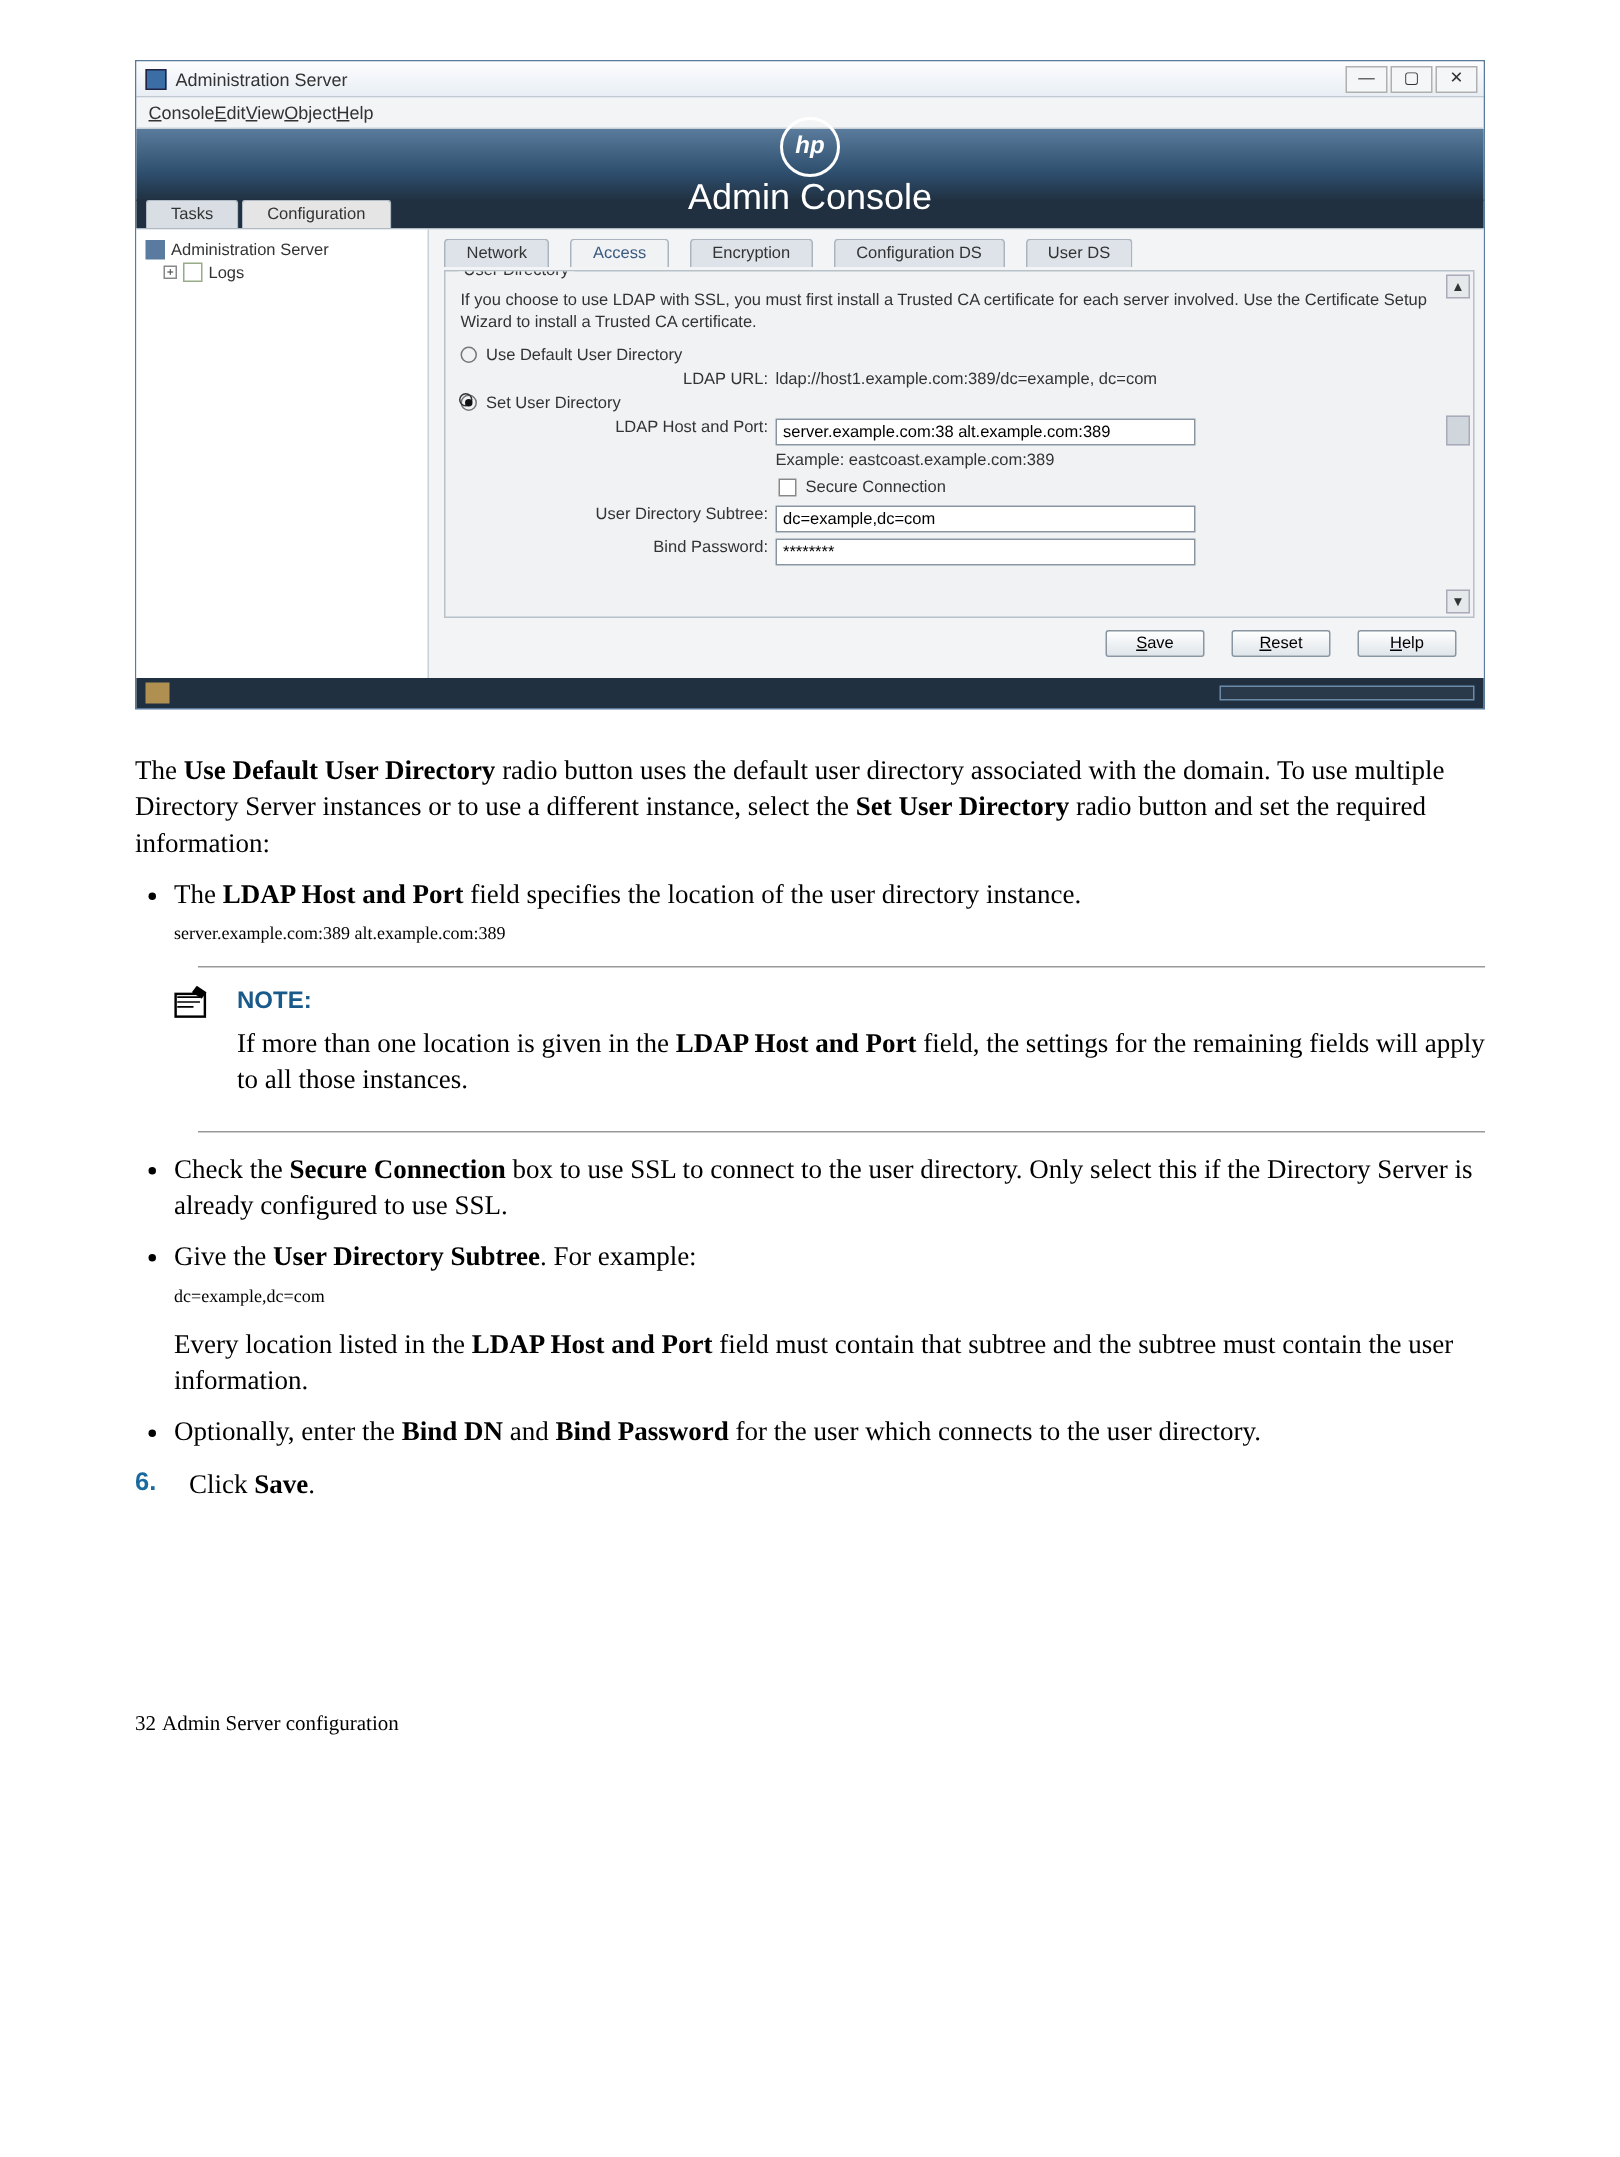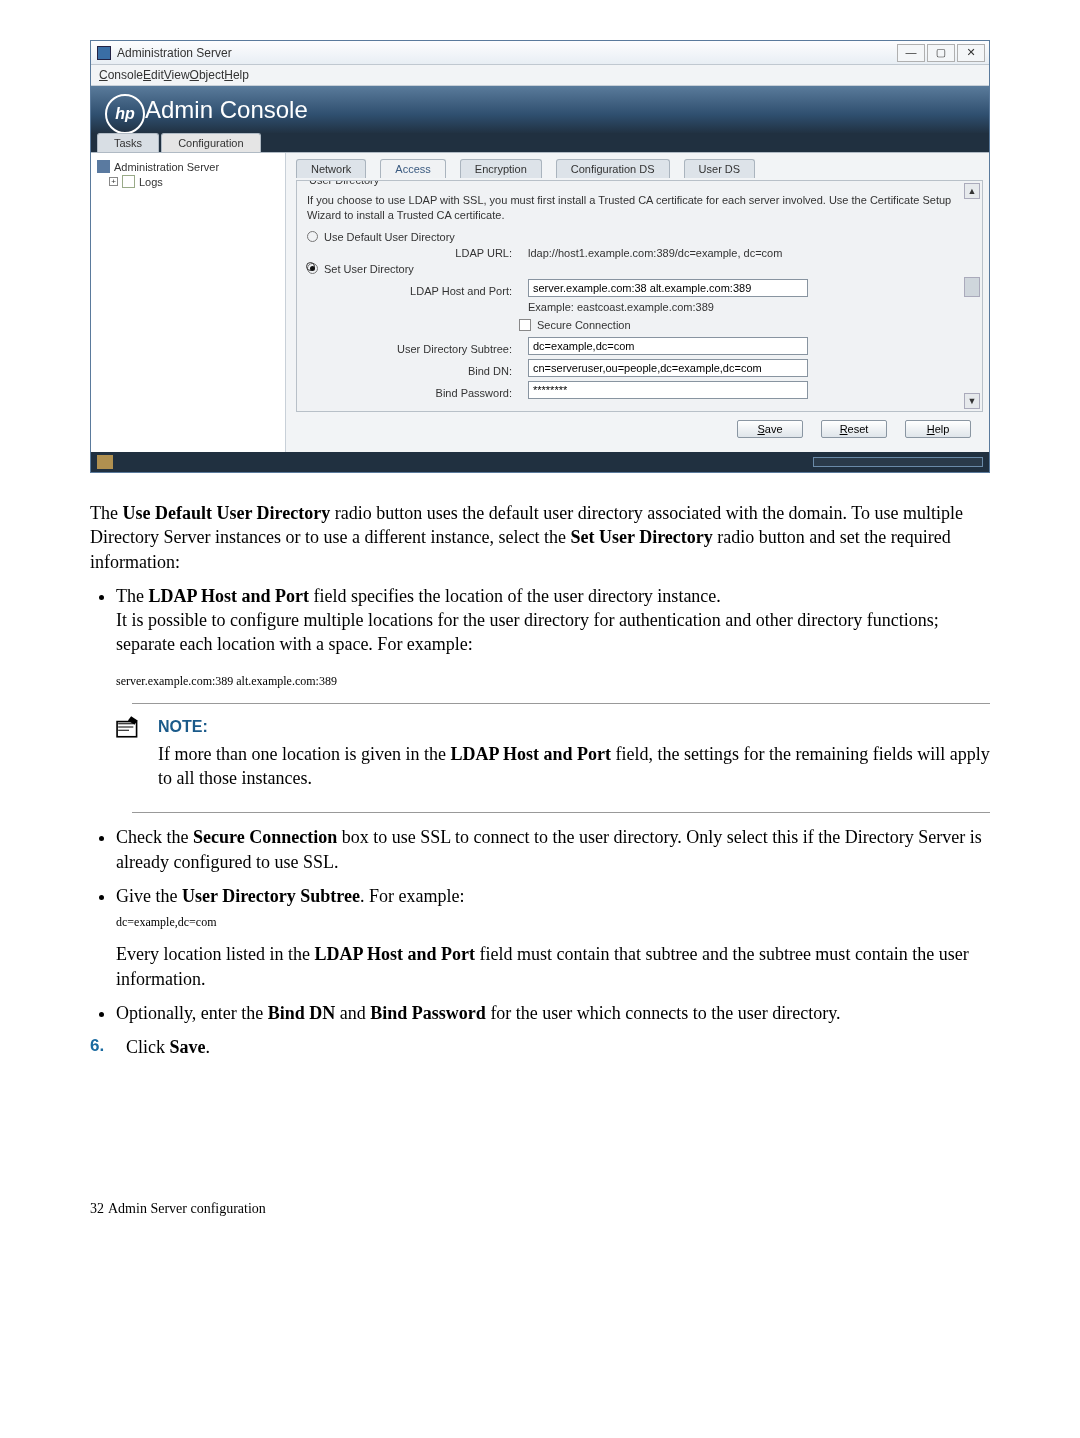--- a/index.html
+++ b/index.html
@@ -47,25 +47,26 @@
   }
   .menubar {
     display:flex; gap:0;
     padding: 3px 8px;
     background:#f2f4f6;
     border-bottom:1px solid #c8d0d8;
     font-size: 12px;
   }
   .menubar span u { text-decoration: underline; }
   .banner {
-    display:flex; justify-content:flex-start; align-items:center;
+    display:flex; justify-content:space-between; align-items:center;
     background: linear-gradient(#5a7b9b,#2f4f6f 60%,#203040);
     height:48px;
-    padding: 0 14px;
+    padding: 16px 14px;
     color:#fff;
+    flex-direction:column;
   }
   .hp-logo {
     width:40px; height:40px;
     border:2px solid #fff; border-radius:50%;
     display:flex; align-items:center; justify-content:center;
     font-style:italic; font-weight:bold; font-size:16px;
     font-family: Arial, sans-serif;
   }
   .banner-title { font-size:24px; font-weight:300; }
   .outer-tabs {
@@ -129,21 +130,21 @@
     overflow:hidden;
   }
   .legend { position:absolute; top:-7px; left:8px; padding:0 4px; background:#f0f2f4; font-size:11px; }
   .note { font-size:11px; color:#333; margin:4px 0 8px 0; line-height:1.35;}
   .radio-row { display:flex; align-items:center; gap:6px; font-size:11px; margin:4px 0;}
   .radio { width:11px; height:11px; border:1px solid #777; border-radius:50%; display:inline-block; position:relative;}
   .radio.checked::after { content:''; position:absolute; inset:2px; background:#111; border-radius:50%; }
   .radio.magnify::before {
     content:''; position:absolute; width:7px; height:7px; border:1px solid #333; border-radius:50%; left:-2px; top:-2px;
   }
-  .form-row { display:flex; align-items:flex-end; gap:16px; margin:4px 0 4px 20px; font-size:11px;}
+  .form-row { display:flex; align-items:flex-start; gap:5px; margin:4px 0 4px 20px; font-size:11px;}
   .form-label { width:185px; text-align:right; }
   .txt {
     border:1px solid #8894a0;
     background:#fff;
     height:18px;
     padding:0 4px;
     font-size:11px;
     width:280px;
     font-family:inherit;
   }
@@ -284,24 +285,20 @@
           </div>
           <div class="chk">
             <span class="chkbox"></span>
             <span>Secure Connection</span>
           </div>
           <div class="form-row">
             <span class="form-label">User Directory Subtree:</span>
             <input class="txt" value="dc=example,dc=com" style="">
           </div>
           <div class="form-row">
-            <span class="form-label">Bind DN:</span>
-            <input class="txt" value="cn=serveruser,ou=people,dc=example,dc=com" style="">
-          </div>
-          <div class="form-row">
             <span class="form-label">Bind Password:</span>
             <input class="txt" value="********" style="">
           </div>
         </div>
 
         <div class="btnrow">
           <button class="btn"><u>S</u>ave</button>
           <button class="btn"><u>R</u>eset</button>
           <button class="btn"><u>H</u>elp</button>
         </div>
@@ -315,21 +312,20 @@
   </div>
 
   <div class="doc">
     <p>
       <span>The </span><b>Use Default User Directory</b><span> radio button uses the default user directory associated with the domain. To use multiple Directory Server instances or to use a different instance, select the </span><b>Set User Directory</b><span> radio button and set the required information:</span>
     </p>
 
     <ul class="bullets">
       <li>
         <span>The </span><b>LDAP Host and Port</b><span> field specifies the location of the user directory instance.</span>
-        <p class="sub">It is possible to configure multiple locations for the user directory for authentication and other directory functions; separate each location with a space. For example:</p>
         <p class="sub"><code>server.example.com:389 alt.example.com:389</code></p>
       </li>
     </ul>
 
     <hr class="hr">
     <div class="note-block">
       <div class="note-icon">
         <svg viewBox="0 0 24 20">
             <rect x="1" y="5" width="18" height="14" fill="none" stroke="#000" stroke-width="1.5"></rect>
             <path d="M2 7 h14 M2 10 h14 M2 13 h10" stroke="#000" stroke-width="1"></path>

